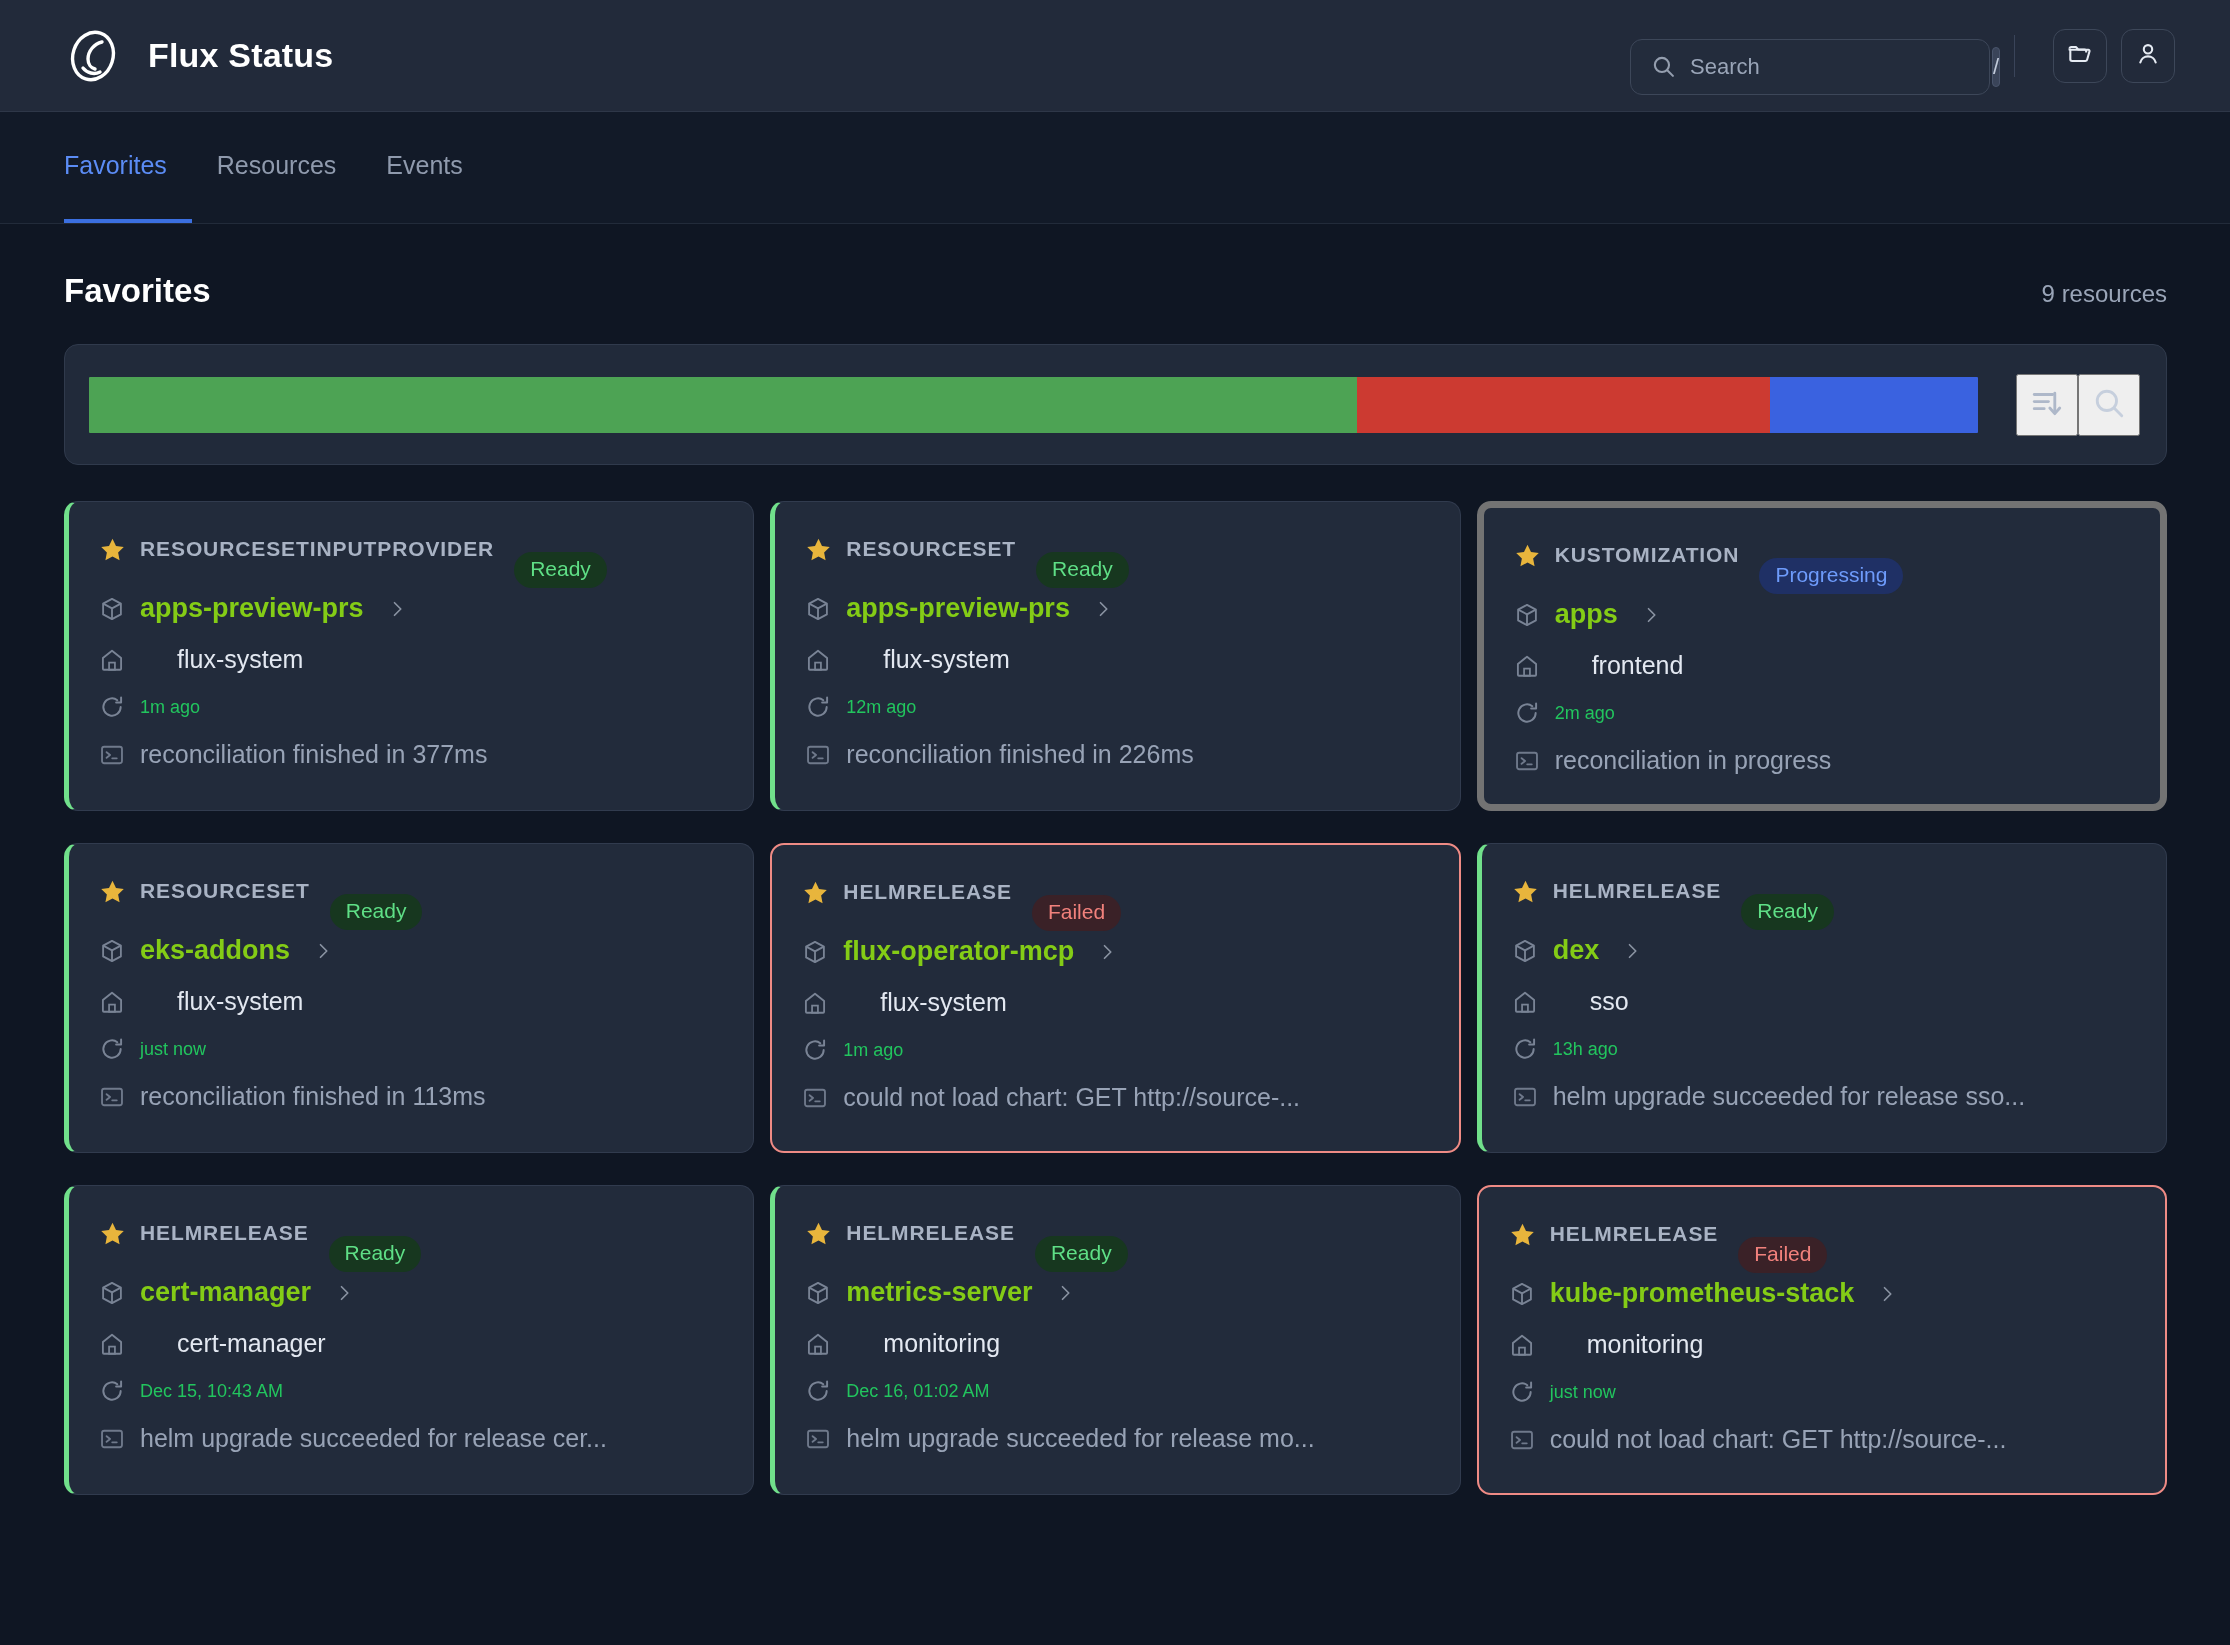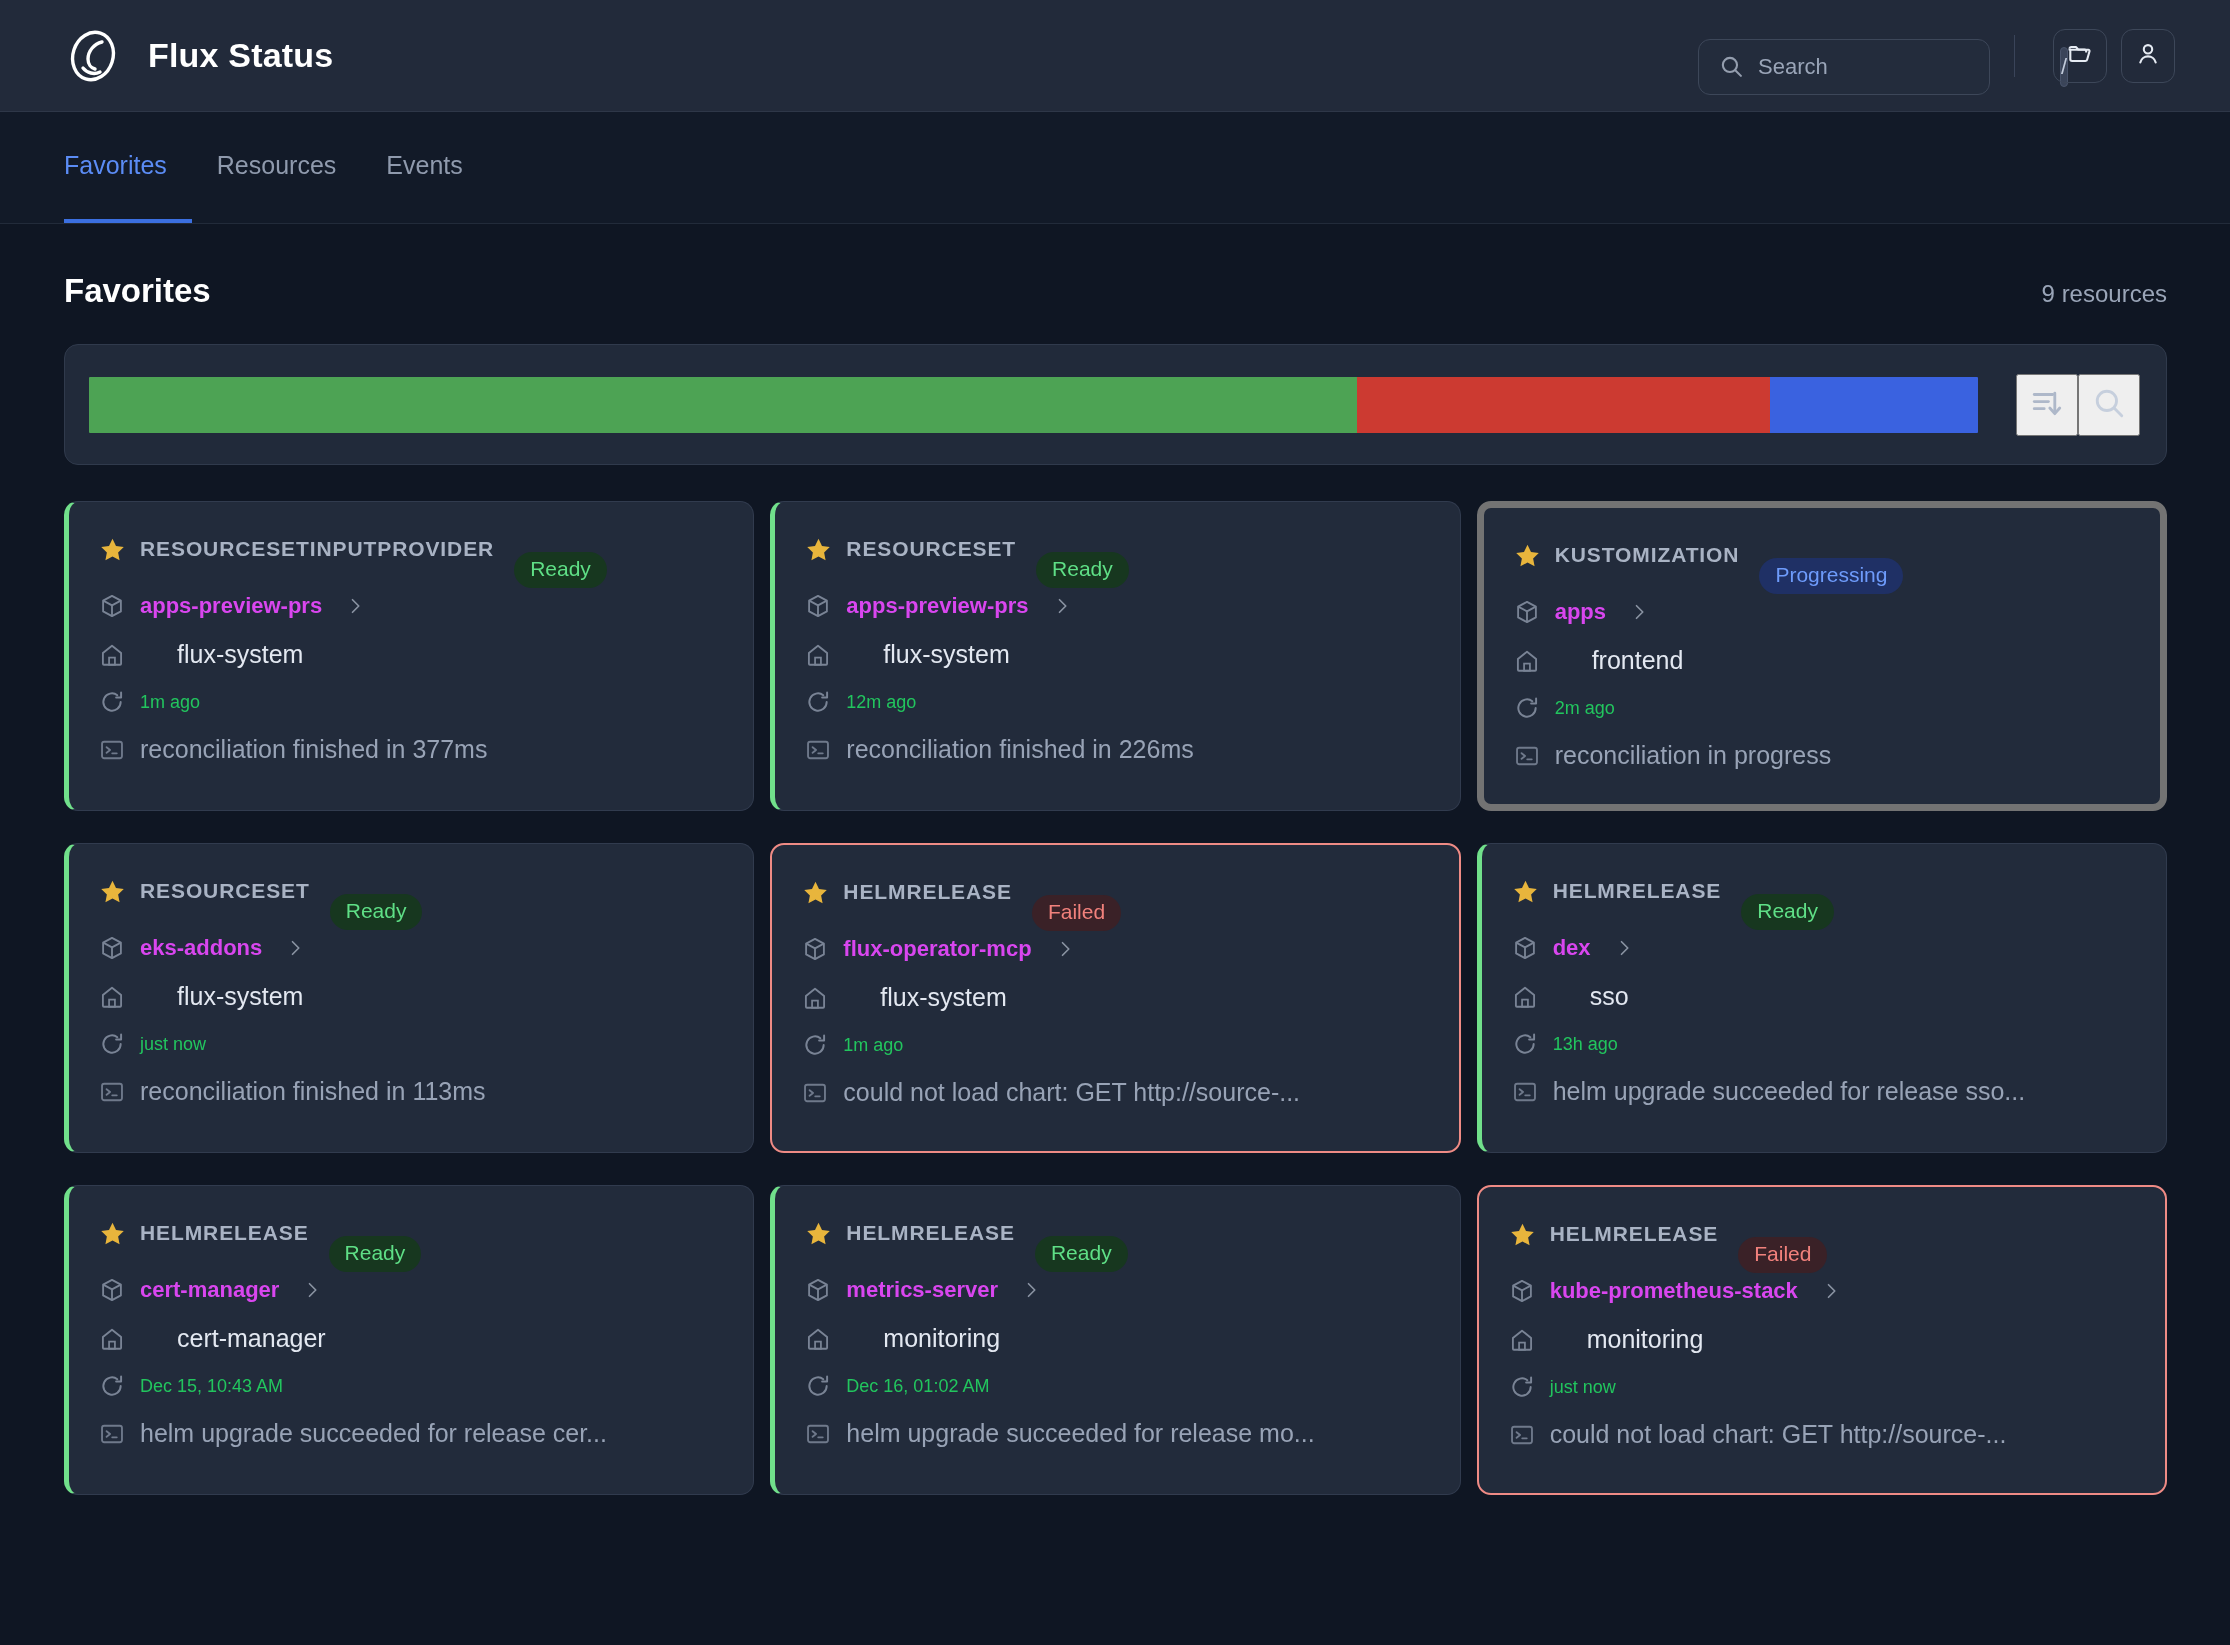--- a/index.html
+++ b/index.html
@@ -22,21 +22,21 @@
   }
   .brand { display: flex; align-items: center; gap: 26px; }
   .logo-icon { width: 58px; height: 58px; flex: 0 0 58px; }
   .brand-title {
     font-size: 34px; font-weight: bold; color: #ffffff; letter-spacing: 0.2px;
   }
   .topbar-right {
     margin-left: auto; display: flex; align-items: center; gap: 0;
   }
   .searchbox {
-    width: 292px; height: 56px;
+    width: 360px; height: 56px;
     border: 1px solid #3d4759; border-radius: 12px;
     background: #232c3c;
     display: flex; align-items: center;
     padding: 0 12px 0 20px; gap: 14px; margin-top: 22px;
   }
   .searchbox .s-ico { width: 25px; height: 25px; flex: 0 0 25px; opacity: .78; }
   .search-input {
     flex: 1 1 auto; background: transparent; border: none; outline: none;
     color: #cfd6e4; font-size: 22px; font-family: "Liberation Sans", sans-serif;
   }
@@ -127,21 +127,21 @@
     padding: 5px 16px 7px 16px; margin-left: 6px; white-space: nowrap; margin-top: 42px;
   }
   .badge.ready   { background: #17371f; color: #5fdf86; }
   .badge.failed  { background: #3a2127; color: #f1817c; }
   .badge.prog    { background: #1f3065; color: #6e9bfb; }
 
   .card-row { display: flex; align-items: center; gap: 15px; }
   .card-row .ri { width: 26px; height: 26px; flex: 0 0 26px; opacity: .72; }
   .name-row { margin-top: 25px; }
   .rname {
-    font-size: 22px; font-weight: bold; color: #d946ef; white-space: nowrap;
+    font-size: 27px; font-weight: bold; color: #84cc16; white-space: nowrap;
   }
   .chev { width: 20px; height: 20px; flex: 0 0 20px; opacity: .72; margin-left: 8px; }
   .ns-row { margin-top: 21px; }
   .ns { font-size: 25px; color: #e3e8f1; margin-left: 37px; }
   .time-row { margin-top: 20px; }
   .time { font-size: 18px; color: #22c55e; }
   .msg-row { margin-top: 20px; }
   .msg {
     font-size: 25px; color: #98a3b6; white-space: nowrap;
     overflow: hidden; text-overflow: ellipsis;

